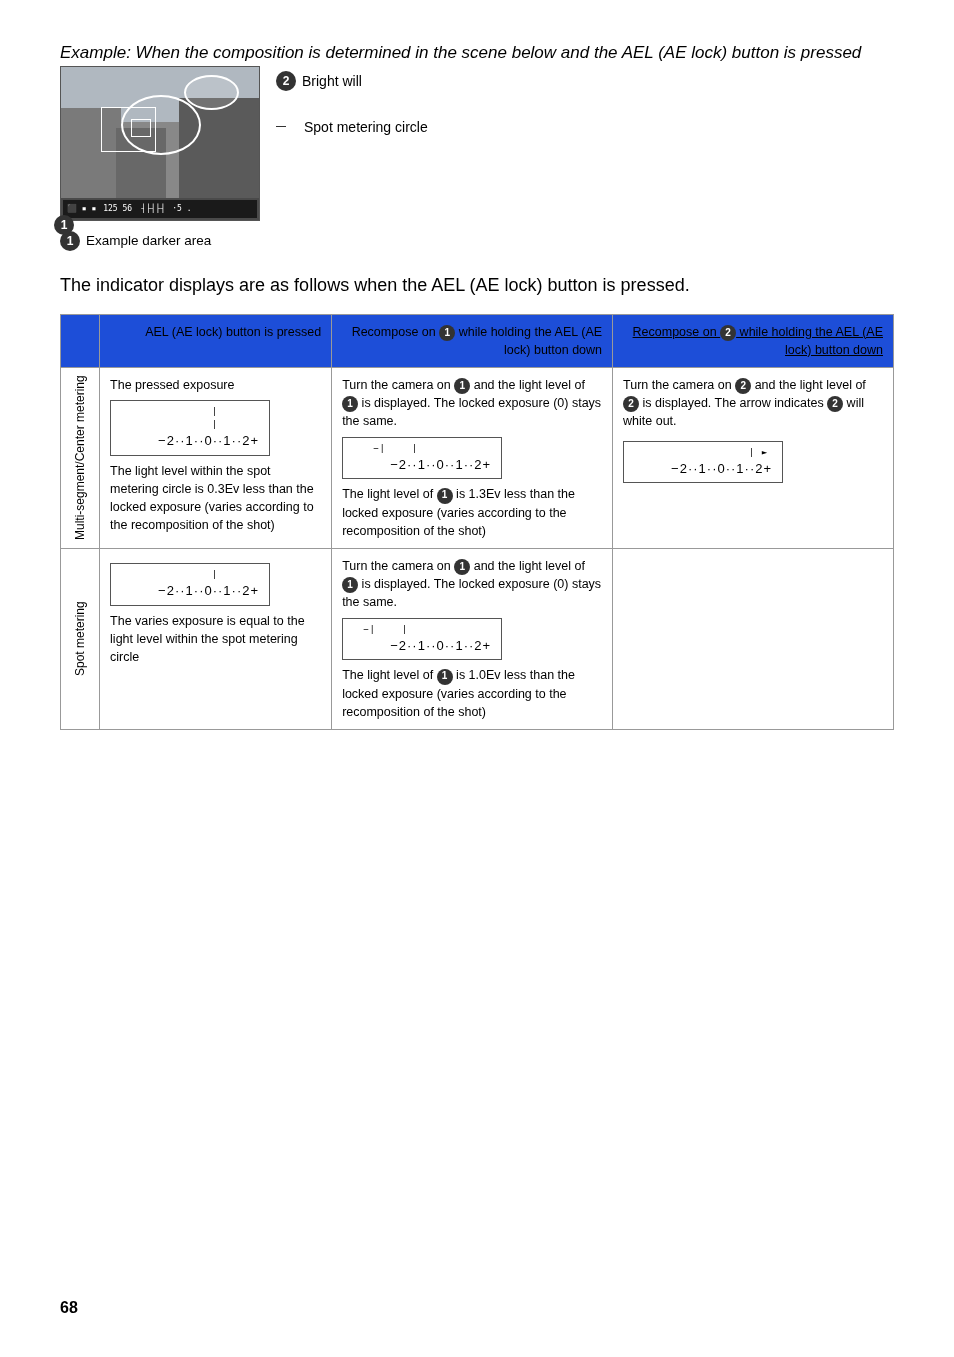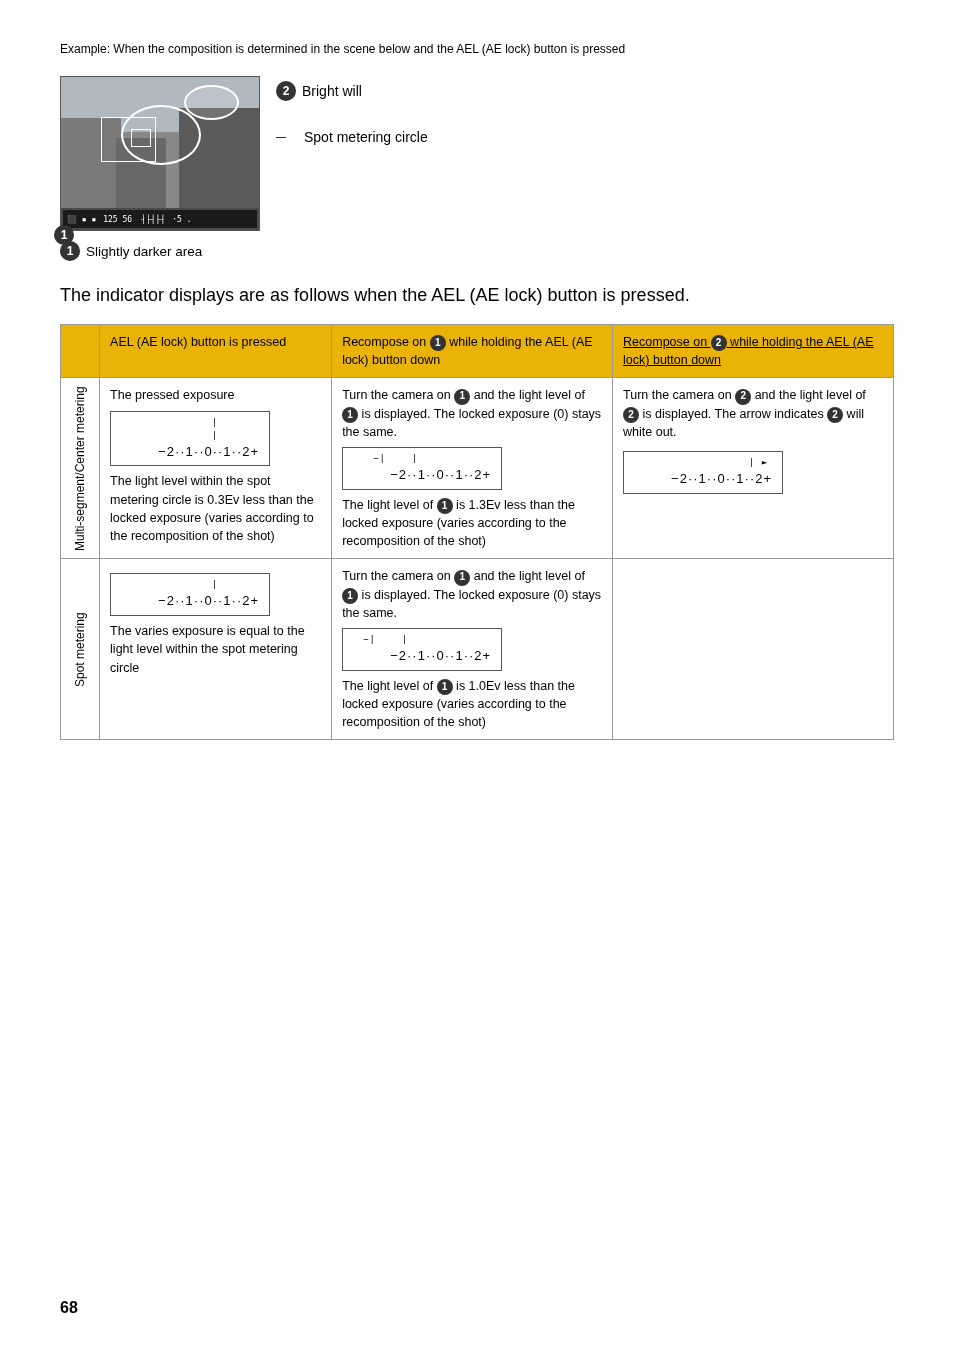--- a/index.html
+++ b/index.html
@@ -7,24 +7,24 @@
       background: #fff;
       font-family: Arial, sans-serif;
       font-size: 14px;
       color: #000;
       width: 954px;
       min-height: 1357px;
       padding: 40px 60px 60px 60px;
     }
 
     .intro-text {
-      font-size: 12px;
+      font-size: 17px;
       line-height: 1.5;
-      margin-bottom: 18px;
       max-width: 860px;
+      font-style: italic;
     }
 
     .scene-container {
       display: flex;
       align-items: flex-start;
       margin-bottom: 6px;
       gap: 16px;
     }
 
     .camera-image {
@@ -150,22 +150,22 @@
       font-size: 12.5px;
     }
     table td, table th {
       border: 1px solid #999;
       padding: 8px 10px;
       vertical-align: top;
       line-height: 1.45;
     }
     table thead td {
       font-weight: normal;
-      text-align: left;
-      background: #eab308;
+      text-align: right;
+      background: #1d4ed8;
     }
     .rotated-cell {
       writing-mode: vertical-rl;
       text-orientation: mixed;
       transform: rotate(180deg);
       white-space: nowrap;
       text-align: center;
       vertical-align: middle !important;
       width: 30px;
       padding: 6px 4px;
@@ -252,21 +252,21 @@
 
     <div class="callout-line" style="margin-top:4px;gap:16px;">
       <span style="display:inline-block; width:10px; height:1px; background:#333; margin-right:2px;"></span>
       <span>Spot metering circle</span>
     </div>
   </div>
 </div>
 
 <div class="slightly-darker" style="margin-top:10px; margin-left:0;">
   <span class="circle-badge">1</span>
-  <span>Slightly darker area</span>
+  <span>Example darker area</span>
 </div>
 
 <p class="indicator-intro">The indicator displays are as follows when the AEL (AE lock) button is pressed.</p>
 
 <table>
   <thead>
     <tr>
       <td style="width:32px;"></td>
       <td style="width:190px;">
         AEL (AE lock) button is pressed

